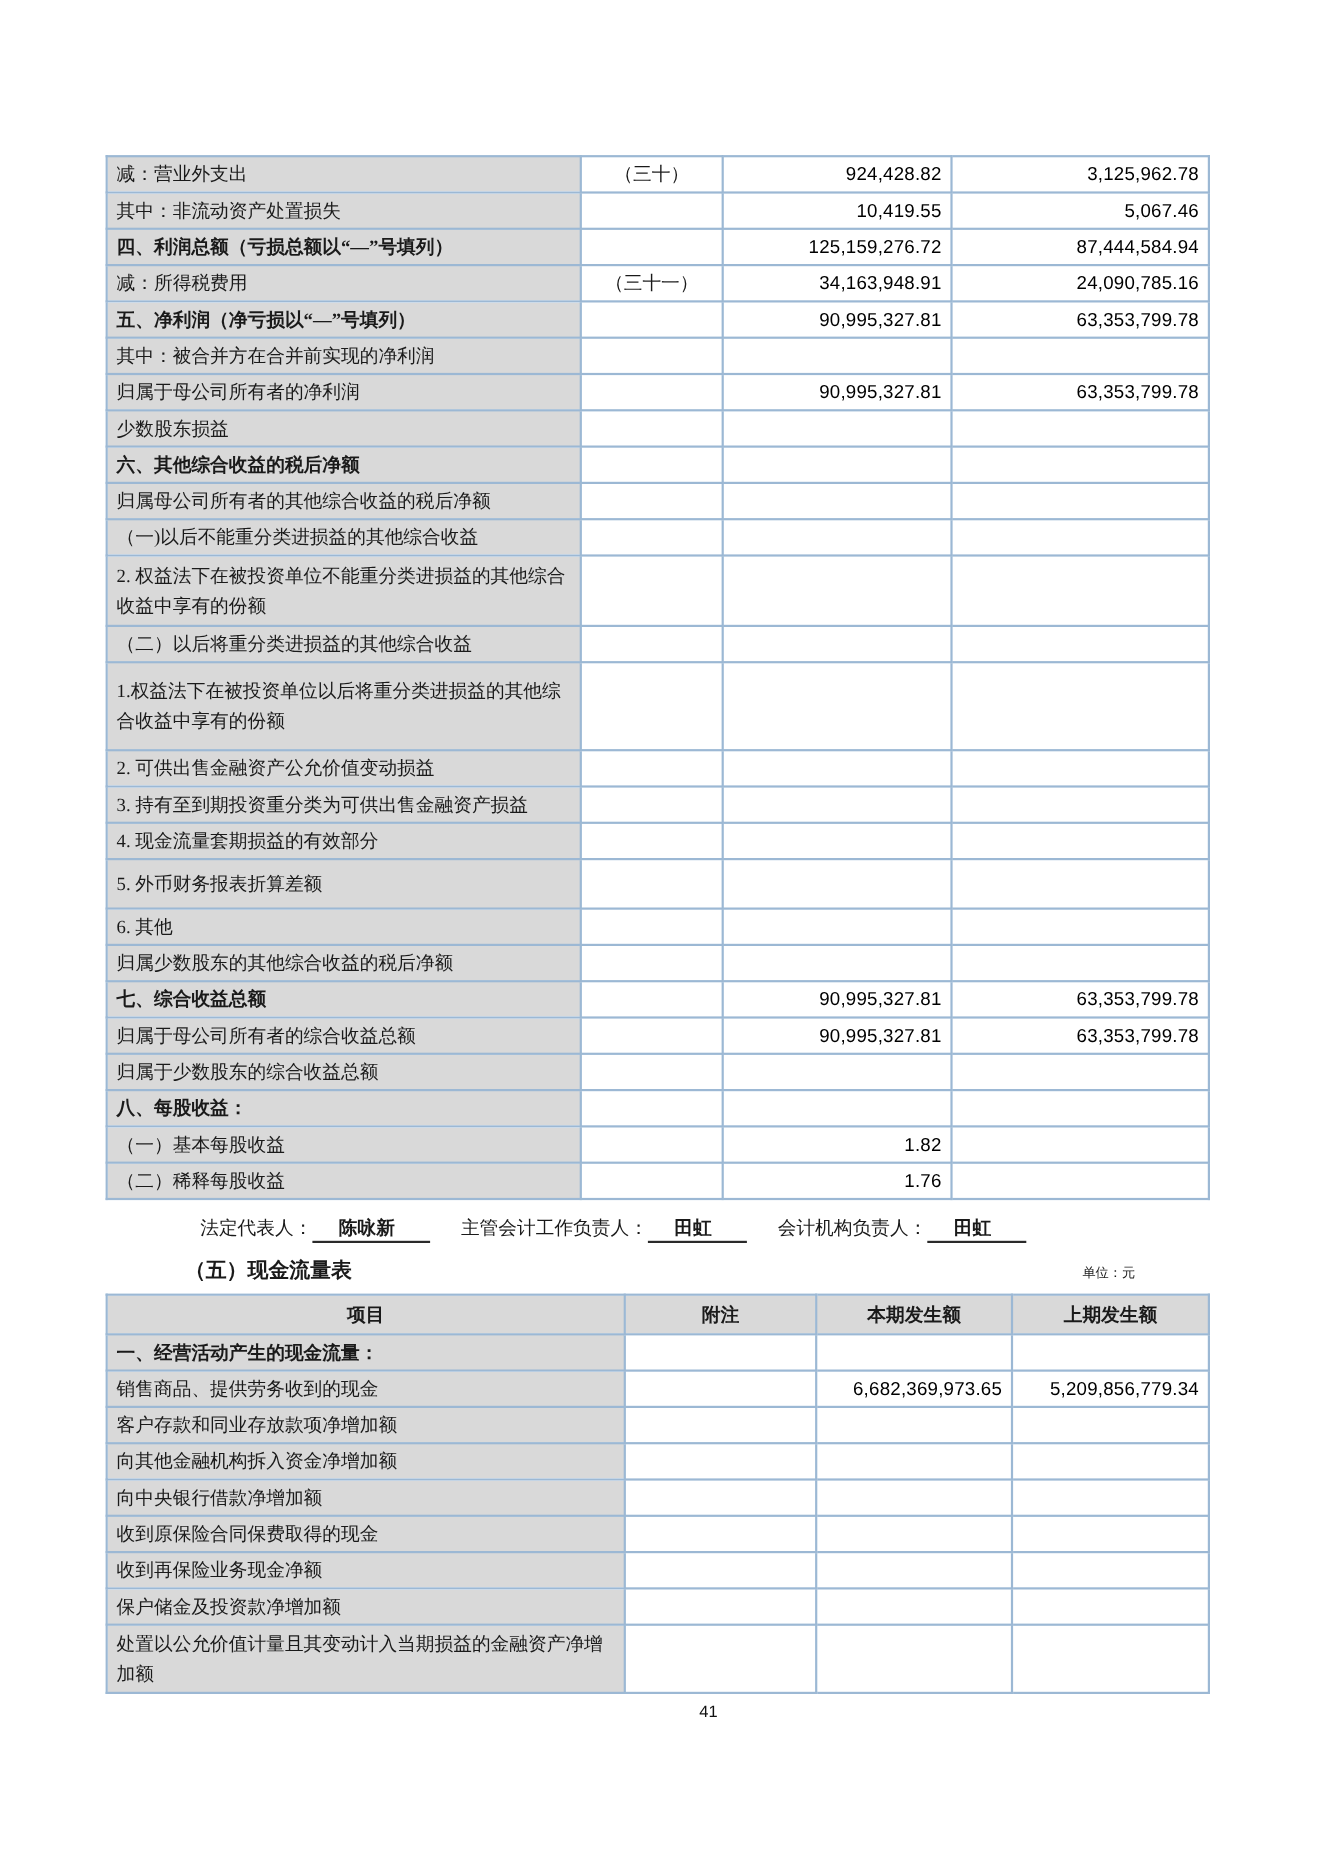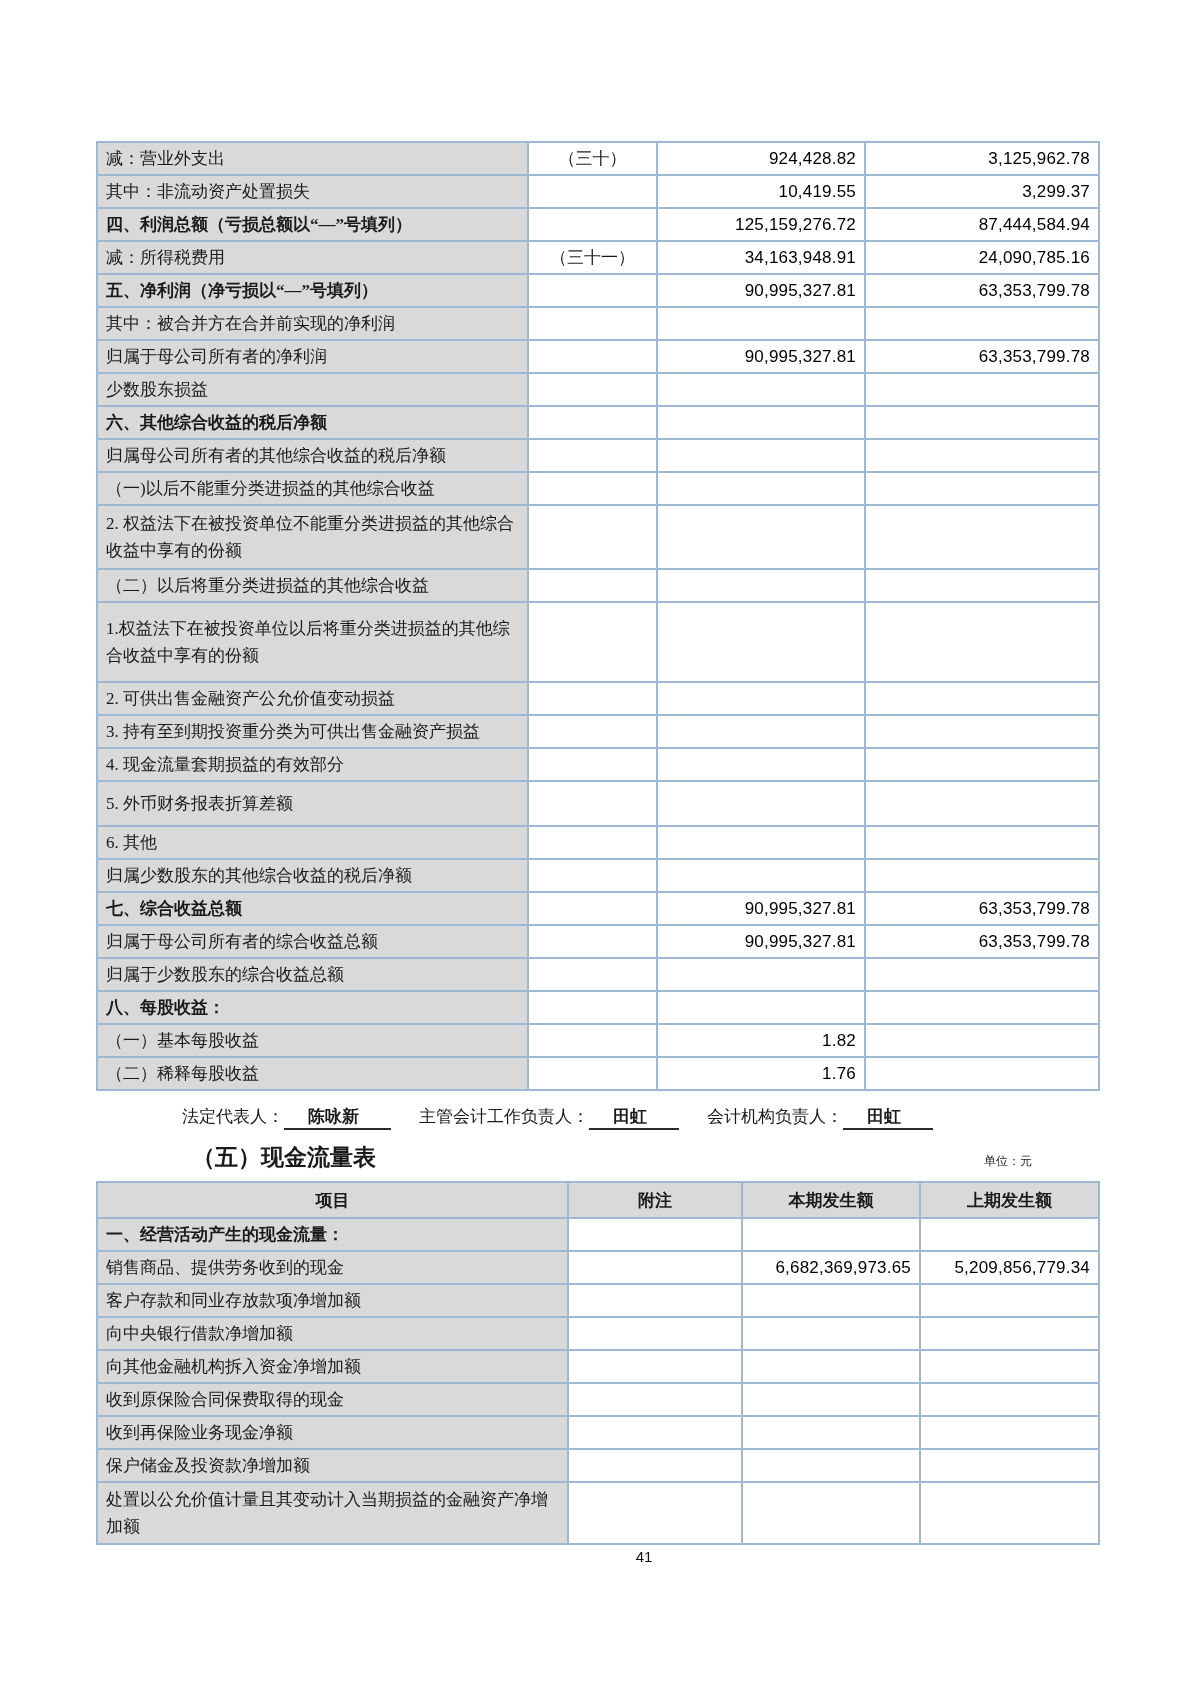--- a/index.html
+++ b/index.html
@@ -54,22 +54,22 @@
     padding:0 32px 0 24px;
     font-weight:bold;
   }
 
   .section-row {
     display:flex;
     align-items:baseline;
     margin:12px 0 8px 0;
   }
   .section-title {
-    margin-left:96px;
-    font-size:23px;
+    margin-left:72px;
+    font-size:19px;
     font-weight:bold;
   }
   .unit-label {
     margin-left:auto;
     margin-right:66px;
     font-size:12px;
   }
 
   .page-number {
     position:absolute;
@@ -99,21 +99,21 @@
           <tr style="height: 33px;">
             <td class="lbl">减：营业外支出</td>
             <td class="note">（三十）</td>
             <td class="num">924,428.82</td>
             <td class="num">3,125,962.78</td>
           </tr>
           <tr style="height: 33px;">
             <td class="lbl">其中：非流动资产处置损失</td>
             <td class="note"></td>
             <td class="num">10,419.55</td>
-            <td class="num">3,299.37</td>
+            <td class="num">5,067.46</td>
           </tr>
           <tr class="bold" style="height: 33px;">
             <td class="lbl">四、利润总额（亏损总额以“—”号填列）</td>
             <td class="note"></td>
             <td class="num">125,159,276.72</td>
             <td class="num">87,444,584.94</td>
           </tr>
           <tr style="height: 33px;">
             <td class="lbl">减：所得税费用</td>
             <td class="note">（三十一）</td>
@@ -294,27 +294,27 @@
             <td class="num">6,682,369,973.65</td>
             <td class="num">5,209,856,779.34</td>
           </tr>
           <tr style="height: 31px;">
             <td class="lbl">客户存款和同业存放款项净增加额</td>
             <td class="note"></td>
             <td class="num"></td>
             <td class="num"></td>
           </tr>
           <tr style="height: 31px;">
+            <td class="lbl">向其他金融机构拆入资金净增加额</td>
+            <td class="note"></td>
+            <td class="num"></td>
+            <td class="num"></td>
+          </tr>
+          <tr style="height: 31px;">
             <td class="lbl">向中央银行借款净增加额</td>
-            <td class="note"></td>
-            <td class="num"></td>
-            <td class="num"></td>
-          </tr>
-          <tr style="height: 31px;">
-            <td class="lbl">向其他金融机构拆入资金净增加额</td>
             <td class="note"></td>
             <td class="num"></td>
             <td class="num"></td>
           </tr>
           <tr style="height: 31px;">
             <td class="lbl">收到原保险合同保费取得的现金</td>
             <td class="note"></td>
             <td class="num"></td>
             <td class="num"></td>
           </tr>

